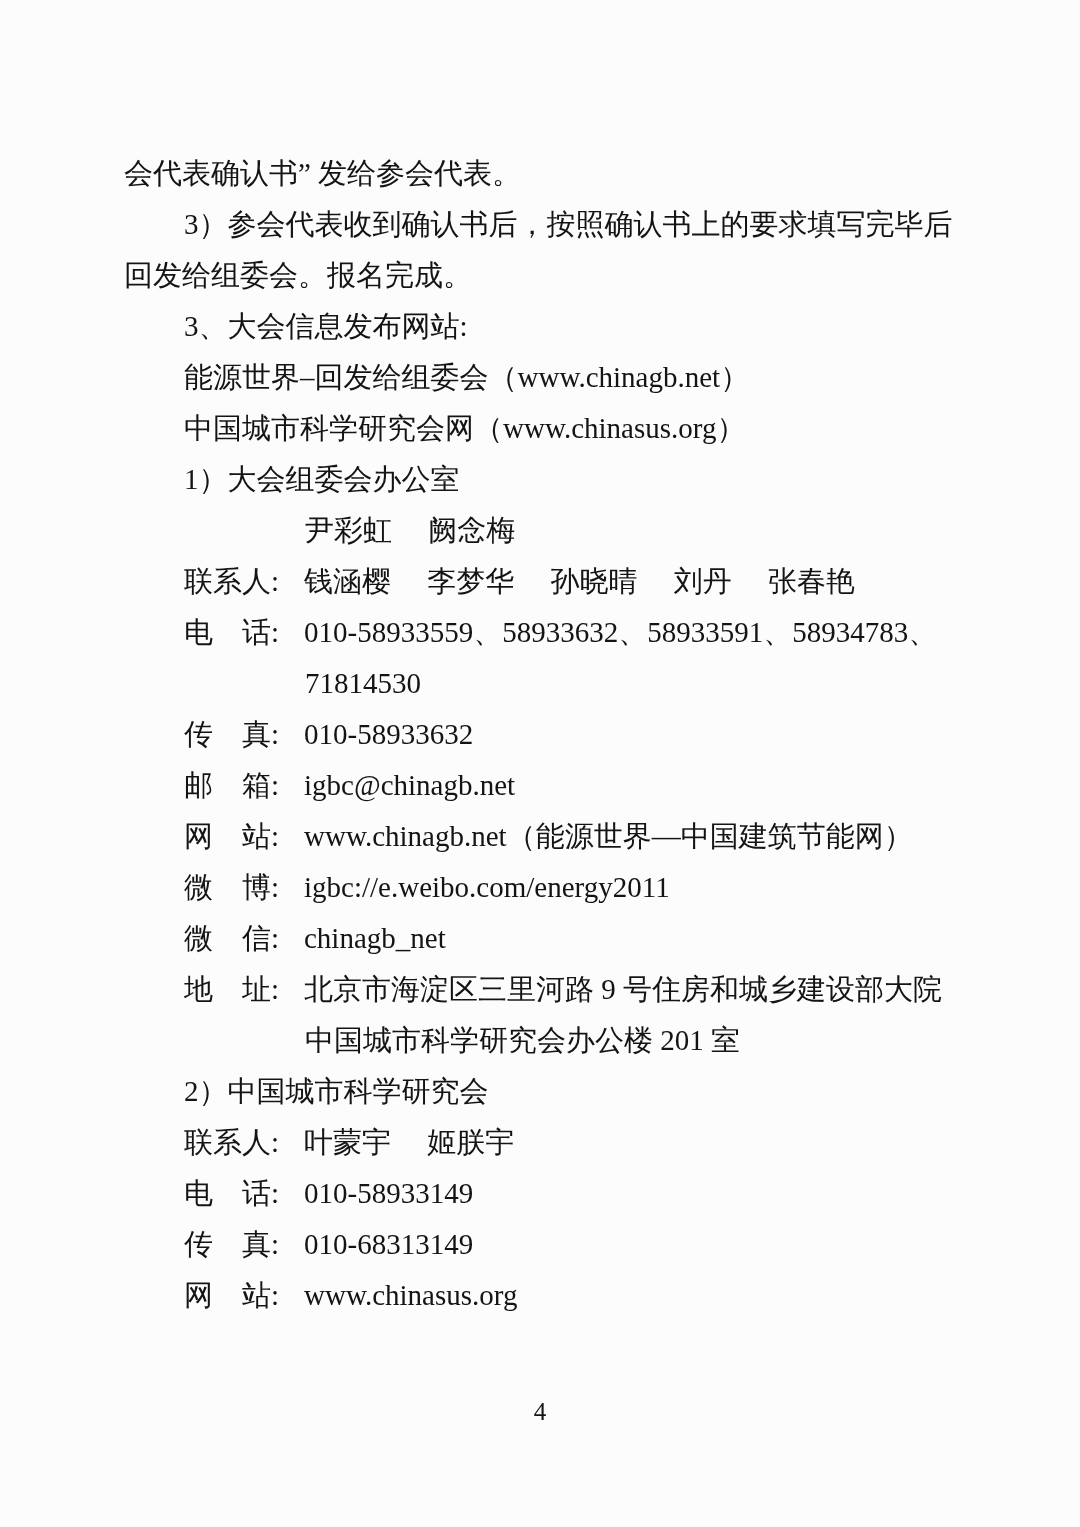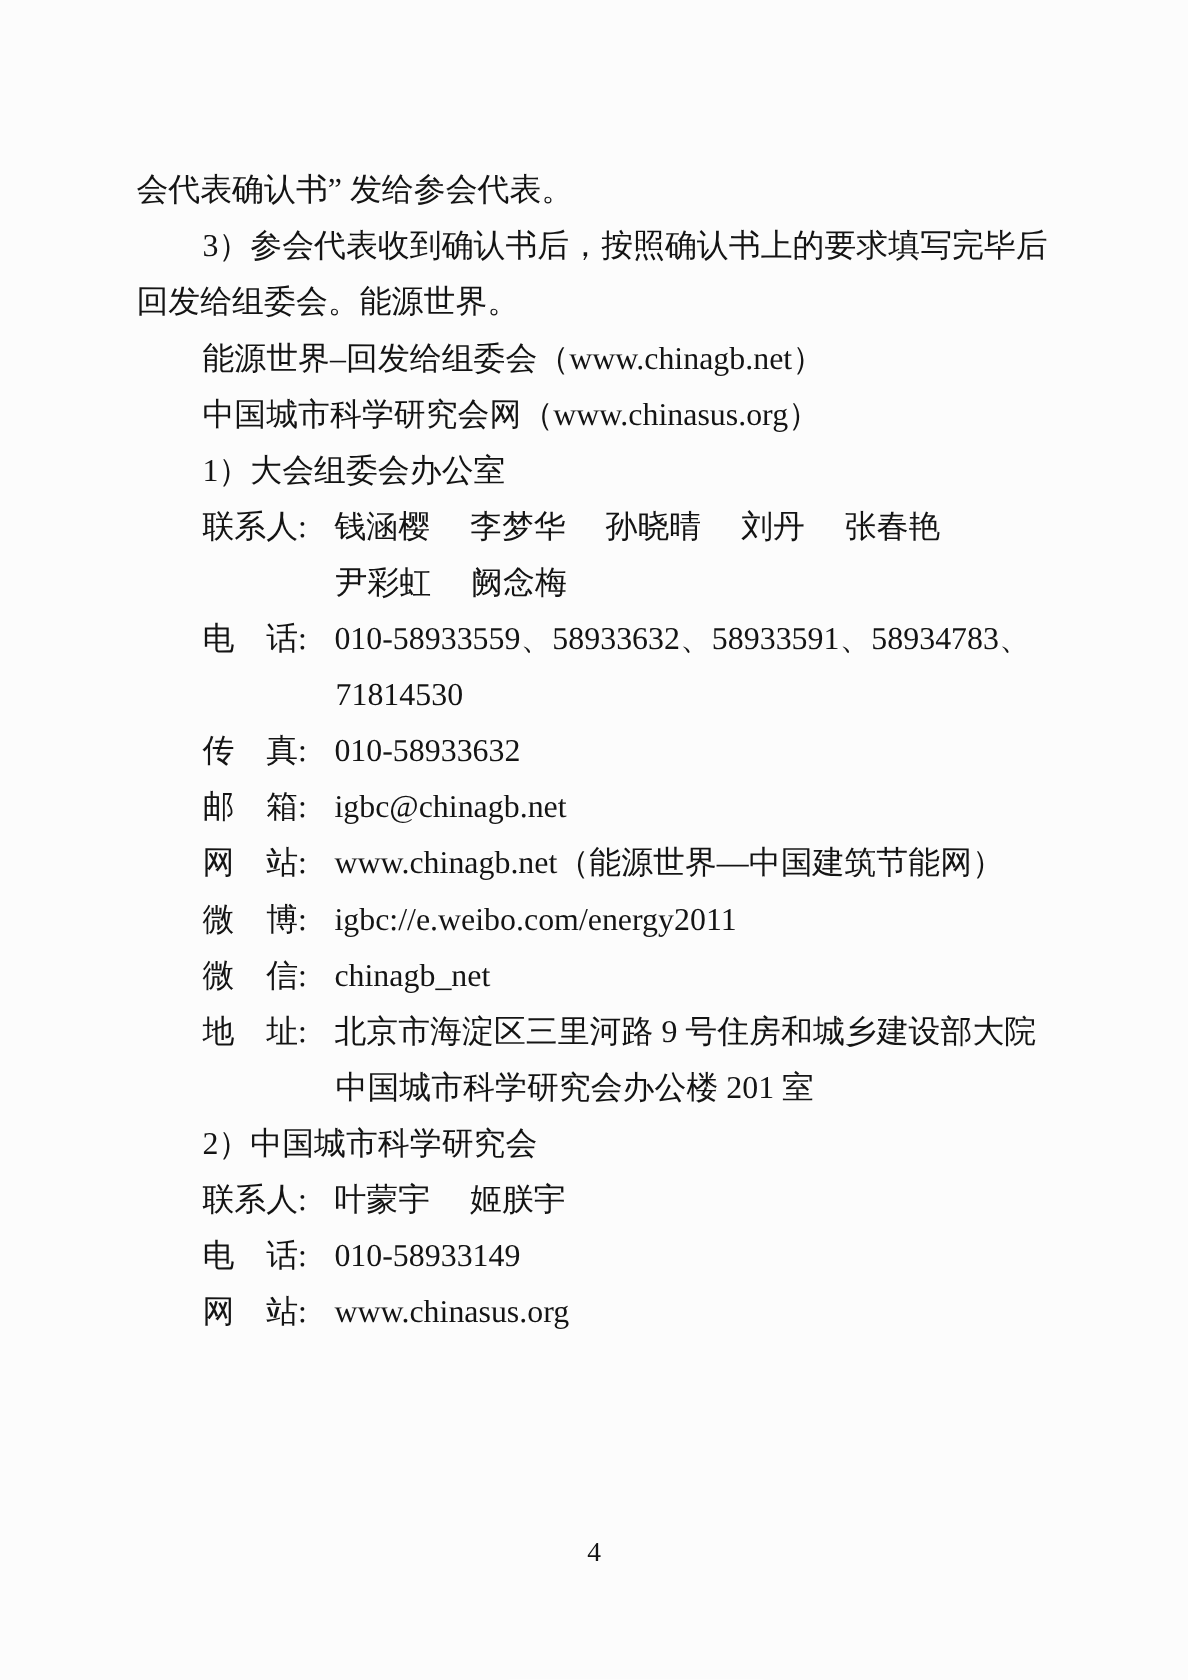--- a/index.html
+++ b/index.html
@@ -52,29 +52,30 @@
   }
 </style>
 </head>
 <body>
 
 <div class="page">
   <main class="content">
 
     <div class="line l-flush">会代表确认书” 发给参会代表。</div>
     <div class="line l-para">3）参会代表收到确认书后，按照确认书上的要求填写完毕后</div>
-    <div class="line l-flush">回发给组委会。能源世界。</div>
+    <div class="line l-flush">回发给组委会。报名完成。</div>
+    <div class="line l-para">3、大会信息发布网站:</div>
     <div class="line l-para">能源世界–回发给组委会（www.chinagb.net）</div>
     <div class="line l-para">中国城市科学研究会网（www.chinasus.org）</div>
     <div class="line l-para">1）大会组委会办公室</div>
 
+    <div class="line l-cont">尹彩虹　 阙念梅</div>
     <div class="line l-para">
       <span class="c-label">联系人:</span><span class="c-value">钱涵樱　 李梦华　 孙晓晴　 刘丹　 张春艳</span>
     </div>
-    <div class="line l-cont">尹彩虹　 阙念梅</div>
 
     <div class="line l-para">
       <span class="c-label">电　话:</span><span class="c-value">010-58933559、58933632、58933591、58934783、</span>
     </div>
     <div class="line l-cont">71814530</div>
 
     <div class="line l-para">
       <span class="c-label">传　真:</span><span class="c-value">010-58933632</span>
     </div>
 
@@ -102,20 +103,23 @@
     <div class="line l-para">2）中国城市科学研究会</div>
 
     <div class="line l-para">
       <span class="c-label">联系人:</span><span class="c-value">叶蒙宇　 姬朕宇</span>
     </div>
 
     <div class="line l-para">
       <span class="c-label">电　话:</span><span class="c-value">010-58933149</span>
     </div>
 
+    <div class="line l-para">
+      <span class="c-label">传　真:</span><span class="c-value">010-68313149</span>
+    </div>
 
     <div class="line l-para">
       <span class="c-label">网　站:</span><span class="c-value">www.chinasus.org</span>
     </div>
 
   </main>
 
   <div class="page-number">4</div>
 </div>
 

